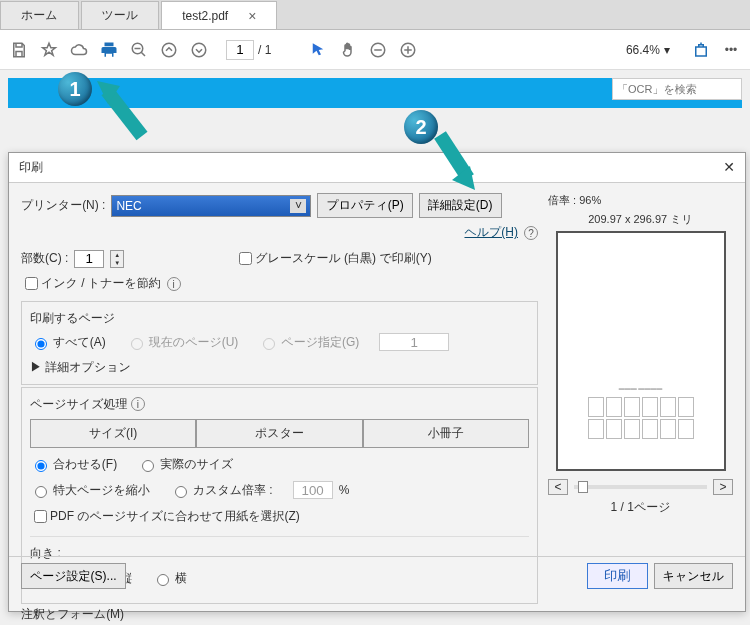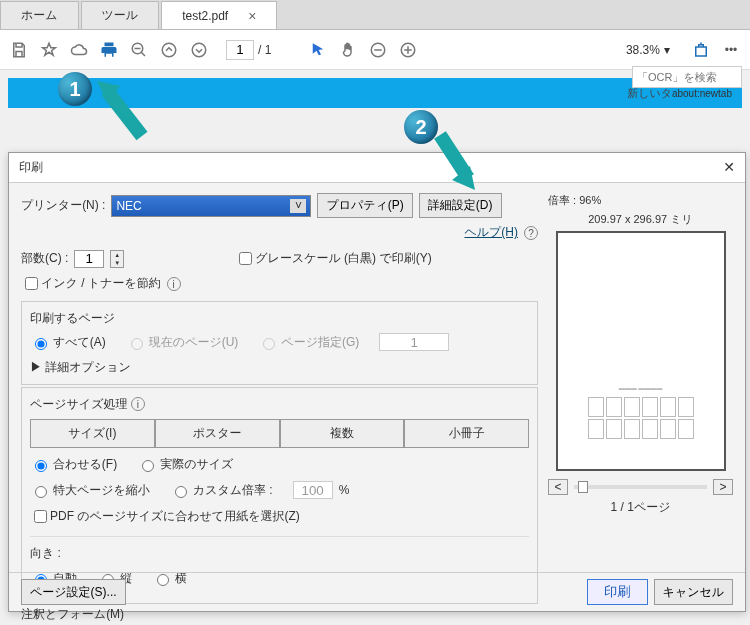--- a/index.html
+++ b/index.html
@@ -12,21 +12,21 @@
 
 .toolbar { display: flex; align-items: center; background: #fff; height: 40px; padding: 0 8px; gap: 8px; border-bottom: 1px solid #ddd; position: relative; }
 .tb-icon { width: 22px; height: 22px; display: flex; align-items: center; justify-content: center; color: #555; }
 .tb-icon svg { width: 18px; height: 18px; }
 .page-num { display: flex; align-items: center; gap: 4px; margin: 0 8px; }
 .page-num input { width: 28px; text-align: center; border: 1px solid #ccc; height: 20px; }
 .zoom { display: flex; align-items: center; gap: 4px; margin-left: auto; }
 .zoom-val { font-size: 12px; }
 
 .content-strip { background: #0ea5e9; height: 30px; margin: 8px 8px 0 8px; display: flex; align-items: center; justify-content: flex-end; padding: 0 10px; color: #444; font-size: 11px; }
-.search-side { position: absolute; right: 8px; top: 66px; width: 110px; }
+.search-side { position: absolute; right: 8px; top: 78px; width: 130px; }
 .search-side input { width: 100%; border: 1px solid #ccc; padding: 4px; font-size: 11px; }
 
 .dialog { position: absolute; left: 8px; top: 152px; width: 738px; height: 460px; background: #f3f3f3; border: 1px solid #999; box-shadow: 0 2px 8px rgba(0,0,0,.2); }
 .dlg-title { display: flex; justify-content: space-between; padding: 6px 10px; border-bottom: 1px solid #ccc; background: #fff; }
 .dlg-title .x { font-size: 14px; color: #333; }
 .dlg-body { padding: 10px 12px; display: flex; gap: 10px; }
 .dlg-left { flex: 1; }
 .dlg-right { width: 185px; }
 
 .row { display: flex; align-items: center; gap: 6px; margin-bottom: 8px; flex-wrap: wrap; }
@@ -53,21 +53,21 @@
 .preview-head { font-size: 11px; margin-bottom: 4px; }
 .preview-box { border: 2px solid #555; background: #fff; height: 240px; width: 170px; margin: 0 auto; position: relative; }
 .preview-inner { position:absolute; bottom:30px; left:20px; right:20px; }
 .preview-inner .mini { display:flex; gap:2px; justify-content:center; }
 .preview-inner .mini span { width:16px; height:20px; border:1px solid #bbb; }
 .nav-row { display: flex; align-items: center; justify-content: space-between; margin-top: 8px; }
 .nav-btn { border: 1px solid #999; width: 20px; text-align: center; background:#eee; }
 .slider { flex:1; height:4px; background:#ddd; margin:0 6px; position:relative; }
 .slider .thumb { position:absolute; left:4px; top:-4px; width:10px; height:12px; background:#fff; border:1px solid #888; }
 
-.dlg-foot { display: flex; justify-content: space-between; padding: 6px 12px; border-top: 1px solid #ccc; position:absolute; bottom:0; left:0; right:0; }
+.dlg-foot { display: flex; justify-content: space-between; padding: 6px 12px; border-top: 1px solid #ccc; position:absolute; bottom:16px; left:0; right:0; }
 .dlg-foot .right { display:flex; gap:6px; }
 .btn-primary { border:1px solid #3a7ad6; color:#1e5cb8; padding:3px 16px; background:#eef; }
 
 .numbered-circle { position: absolute; width: 34px; height: 34px; border-radius: 50%; background: radial-gradient(circle at 30% 30%, #4db8d8, #0a5a8a); color: #fff; font-size: 20px; font-weight: bold; display: flex; align-items: center; justify-content: center; box-shadow: inset -2px -2px 4px rgba(0,0,0,.3); z-index:10; }
 .arrow-img { position: absolute; z-index:9; }
 </style>
 </head>
 <body>
 
 <div class="tabs">
@@ -138,21 +138,21 @@
         <path stroke="#777" stroke-width="2" d="M7 12h10"></path>
       </svg>
     </span>
   <span class="tb-icon">
       <svg viewBox="0 0 24 24">
         <circle cx="12" cy="12" r="9" fill="none" stroke="#777" stroke-width="2"></circle>
         <path stroke="#777" stroke-width="2" d="M7 12h10M12 7v10"></path>
       </svg>
     </span>
   <div class="zoom">
-    <span class="zoom-val">38.3%</span>
+    <span class="zoom-val">66.4%</span>
     <span>▾</span>
   </div>
   <span class="tb-icon" style="color:#1e6fb8;margin-left:12px">
       <svg viewBox="0 0 24 24">
         <path fill="none" stroke="#1e6fb8" stroke-width="2" d="M5 8h14v12H5zM9 8V5h6v3M12 2v3"></path>
       </svg>
     </span>
   <span class="tb-icon">•••</span>
 </div>
 
@@ -230,21 +230,20 @@
           <input class="small-in" style="width: 70px;" value="1">
         </div>
         <div>▶ 詳細オプション</div>
       </div>
 
       <div class="group">
         <div class="group-title"><span>ページサイズ処理</span> <span class="info">i</span></div>
         <div class="tabs4">
           <div class="t4">サイズ(I)</div>
           <div class="t4">ポスター</div>
-          <div class="t4">複数</div>
           <div class="t4">小冊子</div>
         </div>
         <div class="row" style="margin-top:8px">
           <label class="radio">
               <input type="radio" checked="" style="">
               <span>合わせる(F)</span>
             </label>
           <label class="radio">
               <input type="radio" style="">
               <span>実際のサイズ</span>

